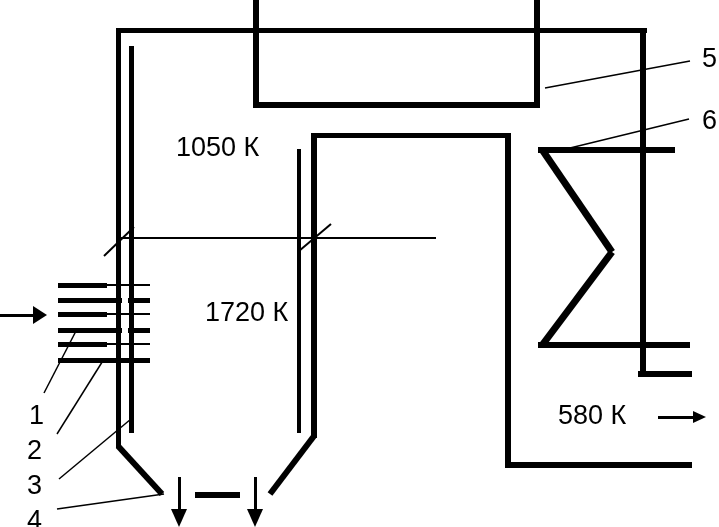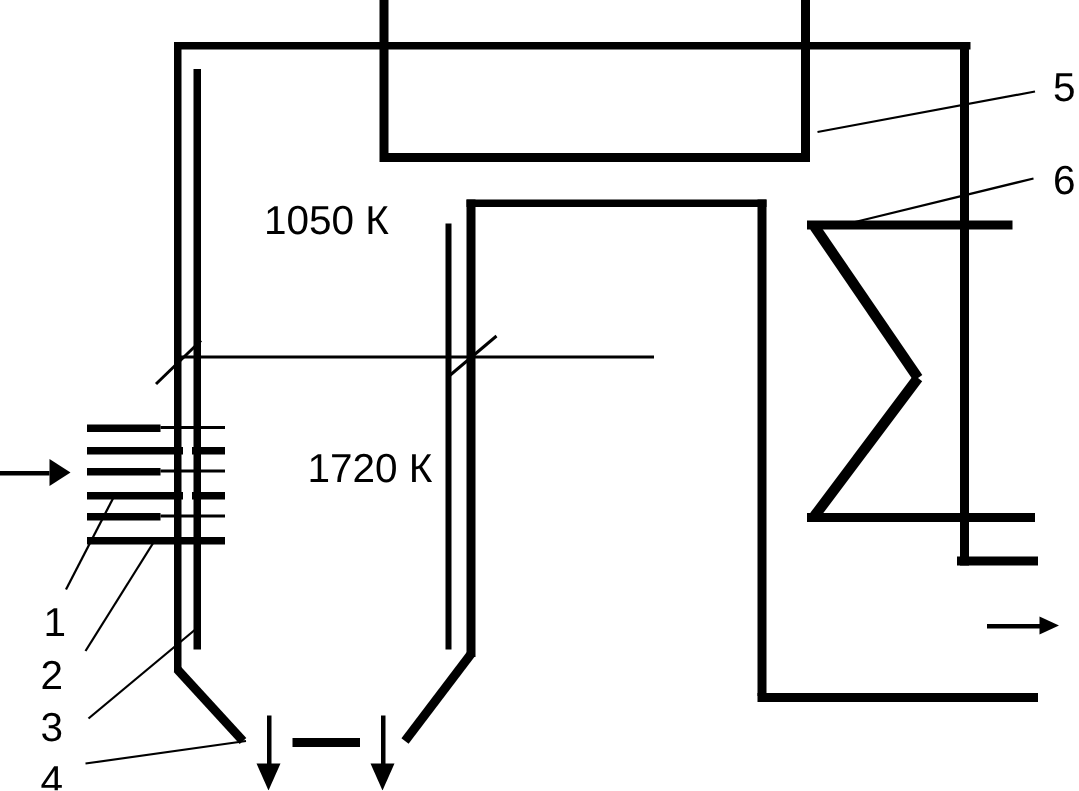--- a/index.html
+++ b/index.html
@@ -108,20 +108,21 @@
         <polygon points="247,509 263,509 255,527"></polygon>
       </g>
     </g>
   </svg>
 
   <div class="lbl" style="left:176px; top:134px;">1050 К</div>
 
 
   <div class="lbl" style="left:177px; top:299px;margin-left:28px;">1720 К</div>
 
+  <div class="lbl" style="left:558px; top:402px;">580 К</div>
 
   <div class="callout" style="left:29px; top:402px;">1</div>
   <div class="callout" style="left:27px; top:437px;">2</div>
   <div class="callout" style="left:27px; top:472px;">3</div>
   <div class="callout" style="left:27px; top:507px;">4</div>
   <div class="callout" style="left:702px; top:45px;">5</div>
   <div class="callout" style="left:702px; top:107px;">6</div>
 
 </div>
 

